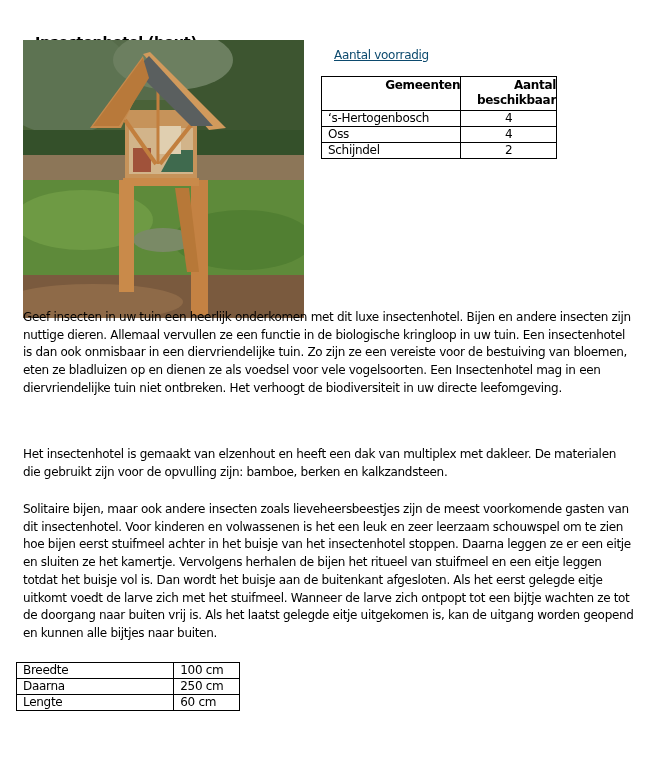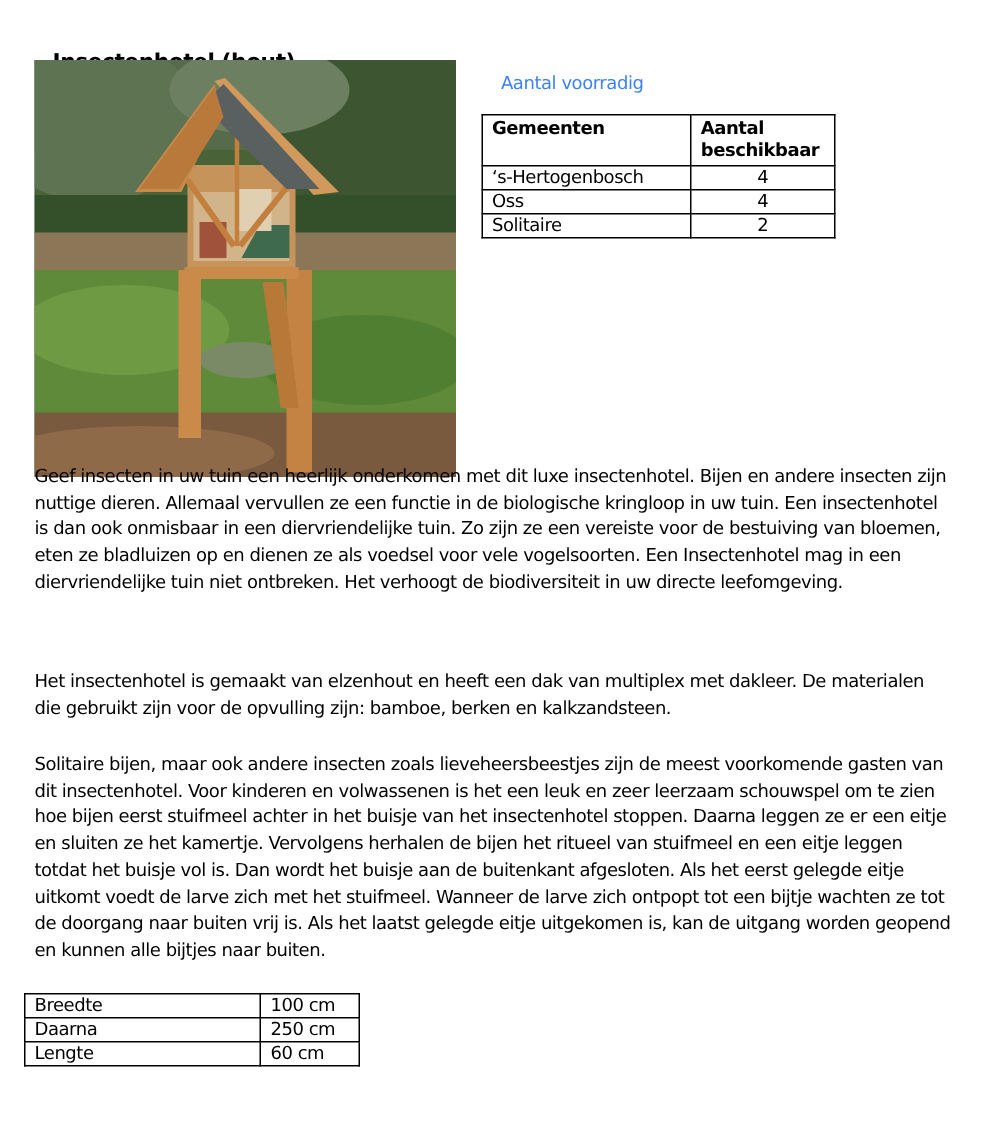--- a/index.html
+++ b/index.html
@@ -10,26 +10,26 @@
   .title {
     position: absolute; left: 23px; top: 22px;
     font-size: 14.5px; font-weight: bold; letter-spacing: -0.3px; margin: 12px;
   }
   .photo {
     position: absolute; left: 23px; top: 40px; width: 281px; height: 278px;
     overflow: hidden; background: #3f5a2e;
   }
   .stock-link {
     position: absolute; left: 334px; top: 48px;
-    font-size: 12px; color: #3b82f6; letter-spacing: -0.3px;
+    font-size: 12px; text-decoration: underline; color: #0c4a6e; letter-spacing: -0.3px;
   }
   table { border-collapse: collapse; position: absolute; font-size: 12px; letter-spacing: -0.3px; }
   table td, table th { border: 1px solid #000; padding: 0 0 0 6px; line-height: 15px; height: 15px; vertical-align: top; }
   .stock { left: 321px; top: 76px; width: 236px; }
-  .stock th { text-align: left; font-weight: bold; height: 32px; padding-top: 1px; }
+  .stock th { text-align: right; font-weight: bold; height: 32px; padding-top: 1px; }
   .stock td.num { text-align: center; padding: 0; }
   .stock col.c1 { width: 140px; }
   .stock col.c2 { width: 96px; }
   .specs { left: 16px; top: 662px; width: 224px; }
   .specs col.c1 { width: 158px; }
   .specs col.c2 { width: 66px; }
   .body-text {
     position: absolute; left: 23px; width: 612px;
     font-size: 12px; line-height: 17.7px; letter-spacing: -0.32px; margin: 0;
   }
@@ -99,21 +99,21 @@
   <tbody>
     <tr>
       <td>‘s-Hertogenbosch</td>
       <td class="num">4</td>
     </tr>
     <tr>
       <td>Oss</td>
       <td class="num">4</td>
     </tr>
     <tr>
-      <td>Solitaire</td>
+      <td>Schijndel</td>
       <td class="num">2</td>
     </tr>
   </tbody>
 </table>
 
 <p class="body-text p1">Geef insecten in uw tuin een heerlijk onderkomen met dit luxe insectenhotel. Bijen en andere insecten zijn nuttige dieren. Allemaal vervullen ze een functie in de biologische kringloop in uw tuin. Een insectenhotel is dan ook onmisbaar in een diervriendelijke tuin. Zo zijn ze een vereiste voor de bestuiving van bloemen, eten ze bladluizen op en dienen ze als voedsel voor vele vogelsoorten. Een Insectenhotel mag in een diervriendelijke tuin niet ontbreken. Het verhoogt de biodiversiteit in uw directe leefomgeving.</p>
 <p class="body-text p2">Het insectenhotel is gemaakt van elzenhout en heeft een dak van multiplex met dakleer. De materialen die gebruikt zijn voor de opvulling zijn: bamboe, berken en kalkzandsteen.</p>
 <p class="body-text p3">Solitaire bijen, maar ook andere insecten zoals lieveheersbeestjes zijn de meest voorkomende gasten van dit insectenhotel. Voor kinderen en volwassenen is het een leuk en zeer leerzaam schouwspel  om te zien hoe bijen eerst stuifmeel achter in het buisje van het insectenhotel stoppen. Daarna leggen ze er een eitje en sluiten ze het kamertje. Vervolgens herhalen de bijen het ritueel van stuifmeel en een eitje leggen totdat het buisje vol is. Dan wordt het buisje aan de buitenkant afgesloten. Als het eerst gelegde eitje uitkomt voedt de larve zich met het stuifmeel. Wanneer de larve zich ontpopt tot een bijtje wachten ze tot de doorgang naar buiten vrij is. Als het laatst gelegde eitje uitgekomen is, kan de uitgang worden geopend en kunnen alle bijtjes naar buiten.</p>
 
 <table class="specs">

